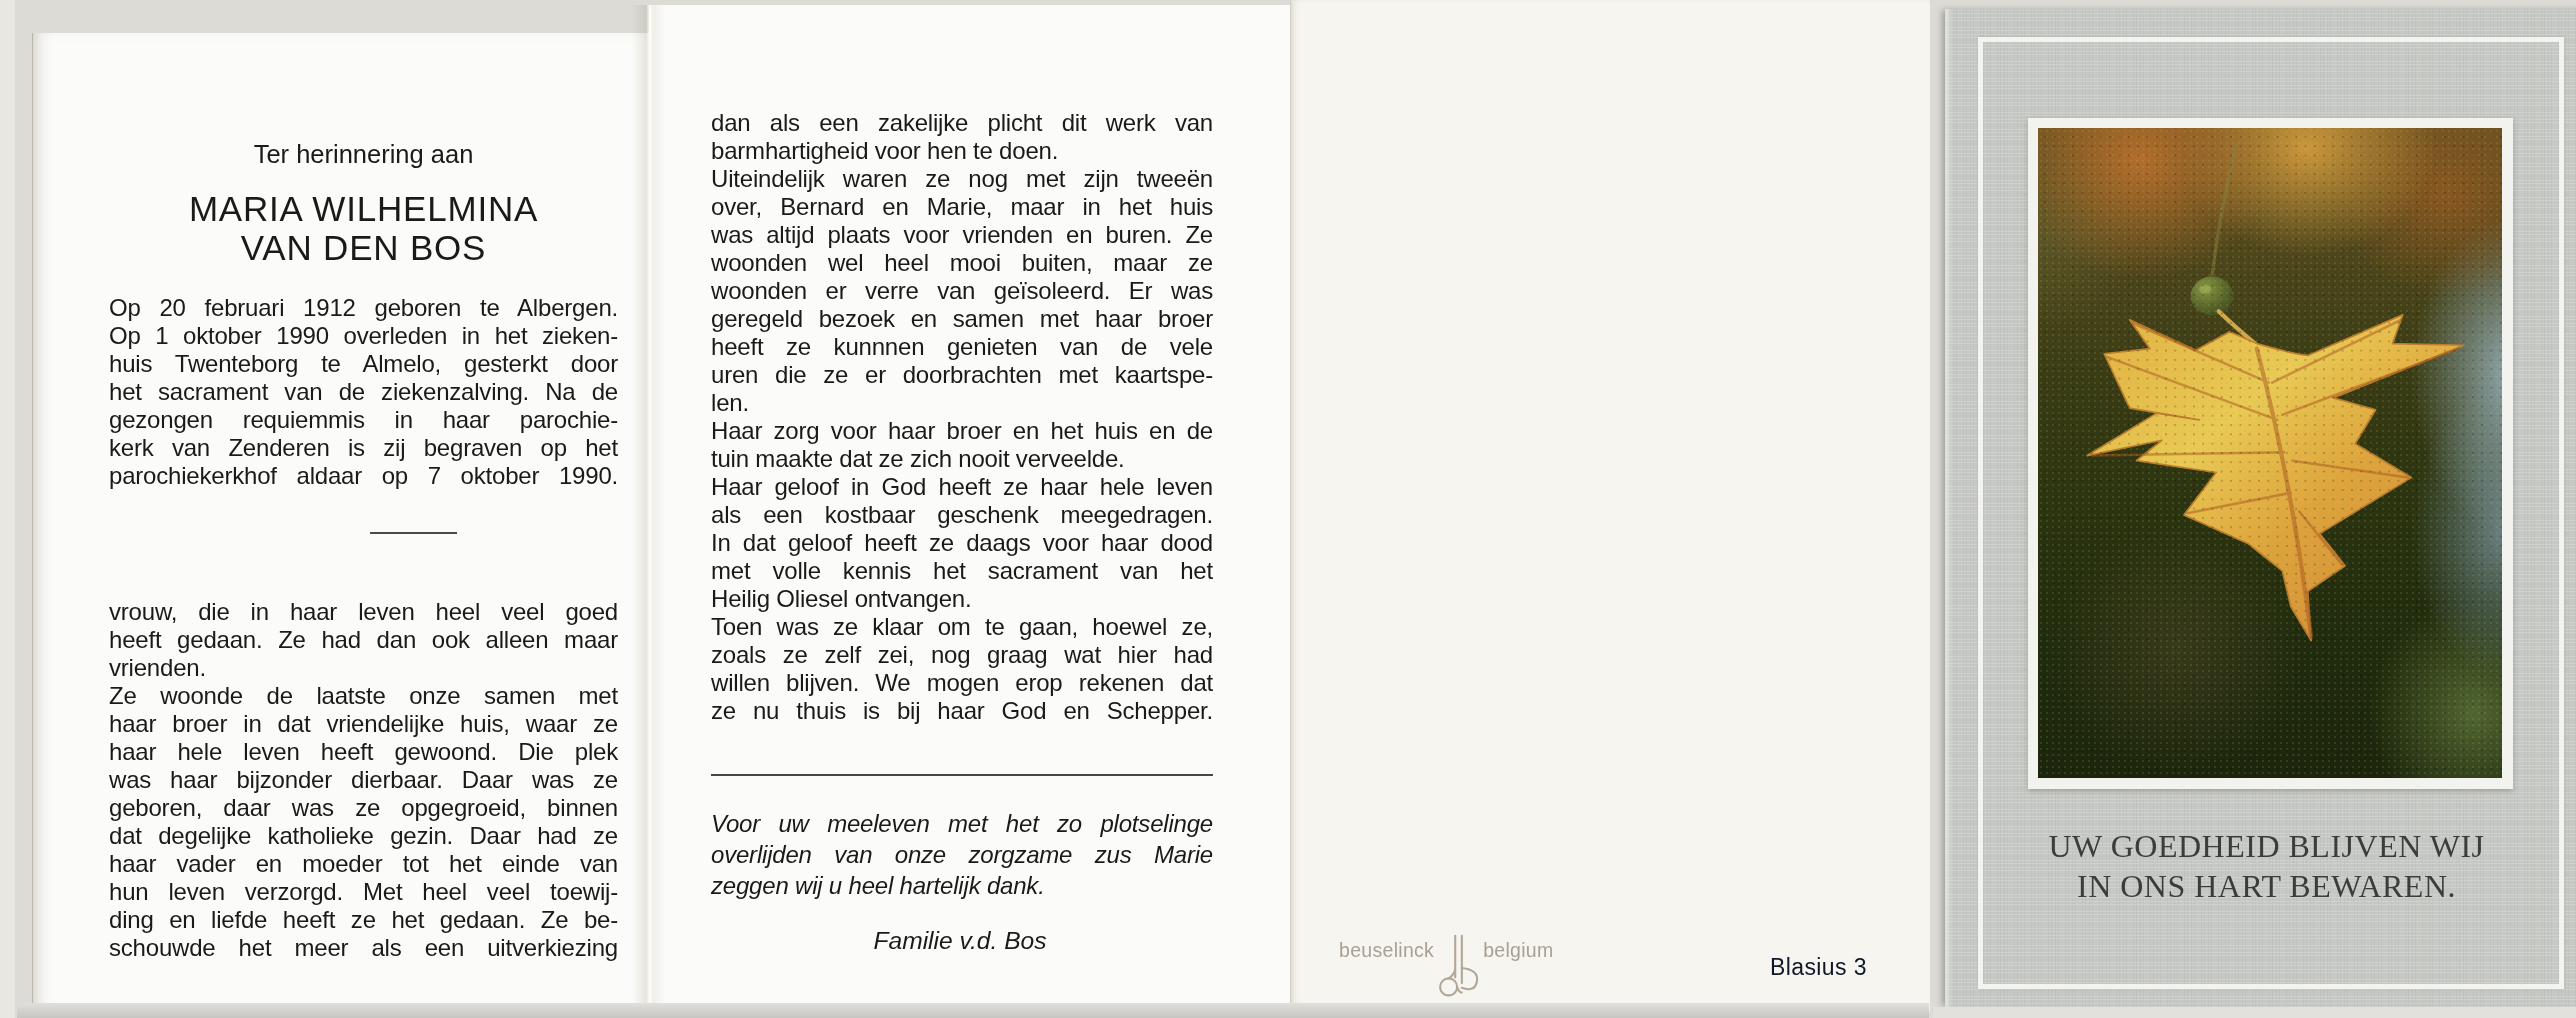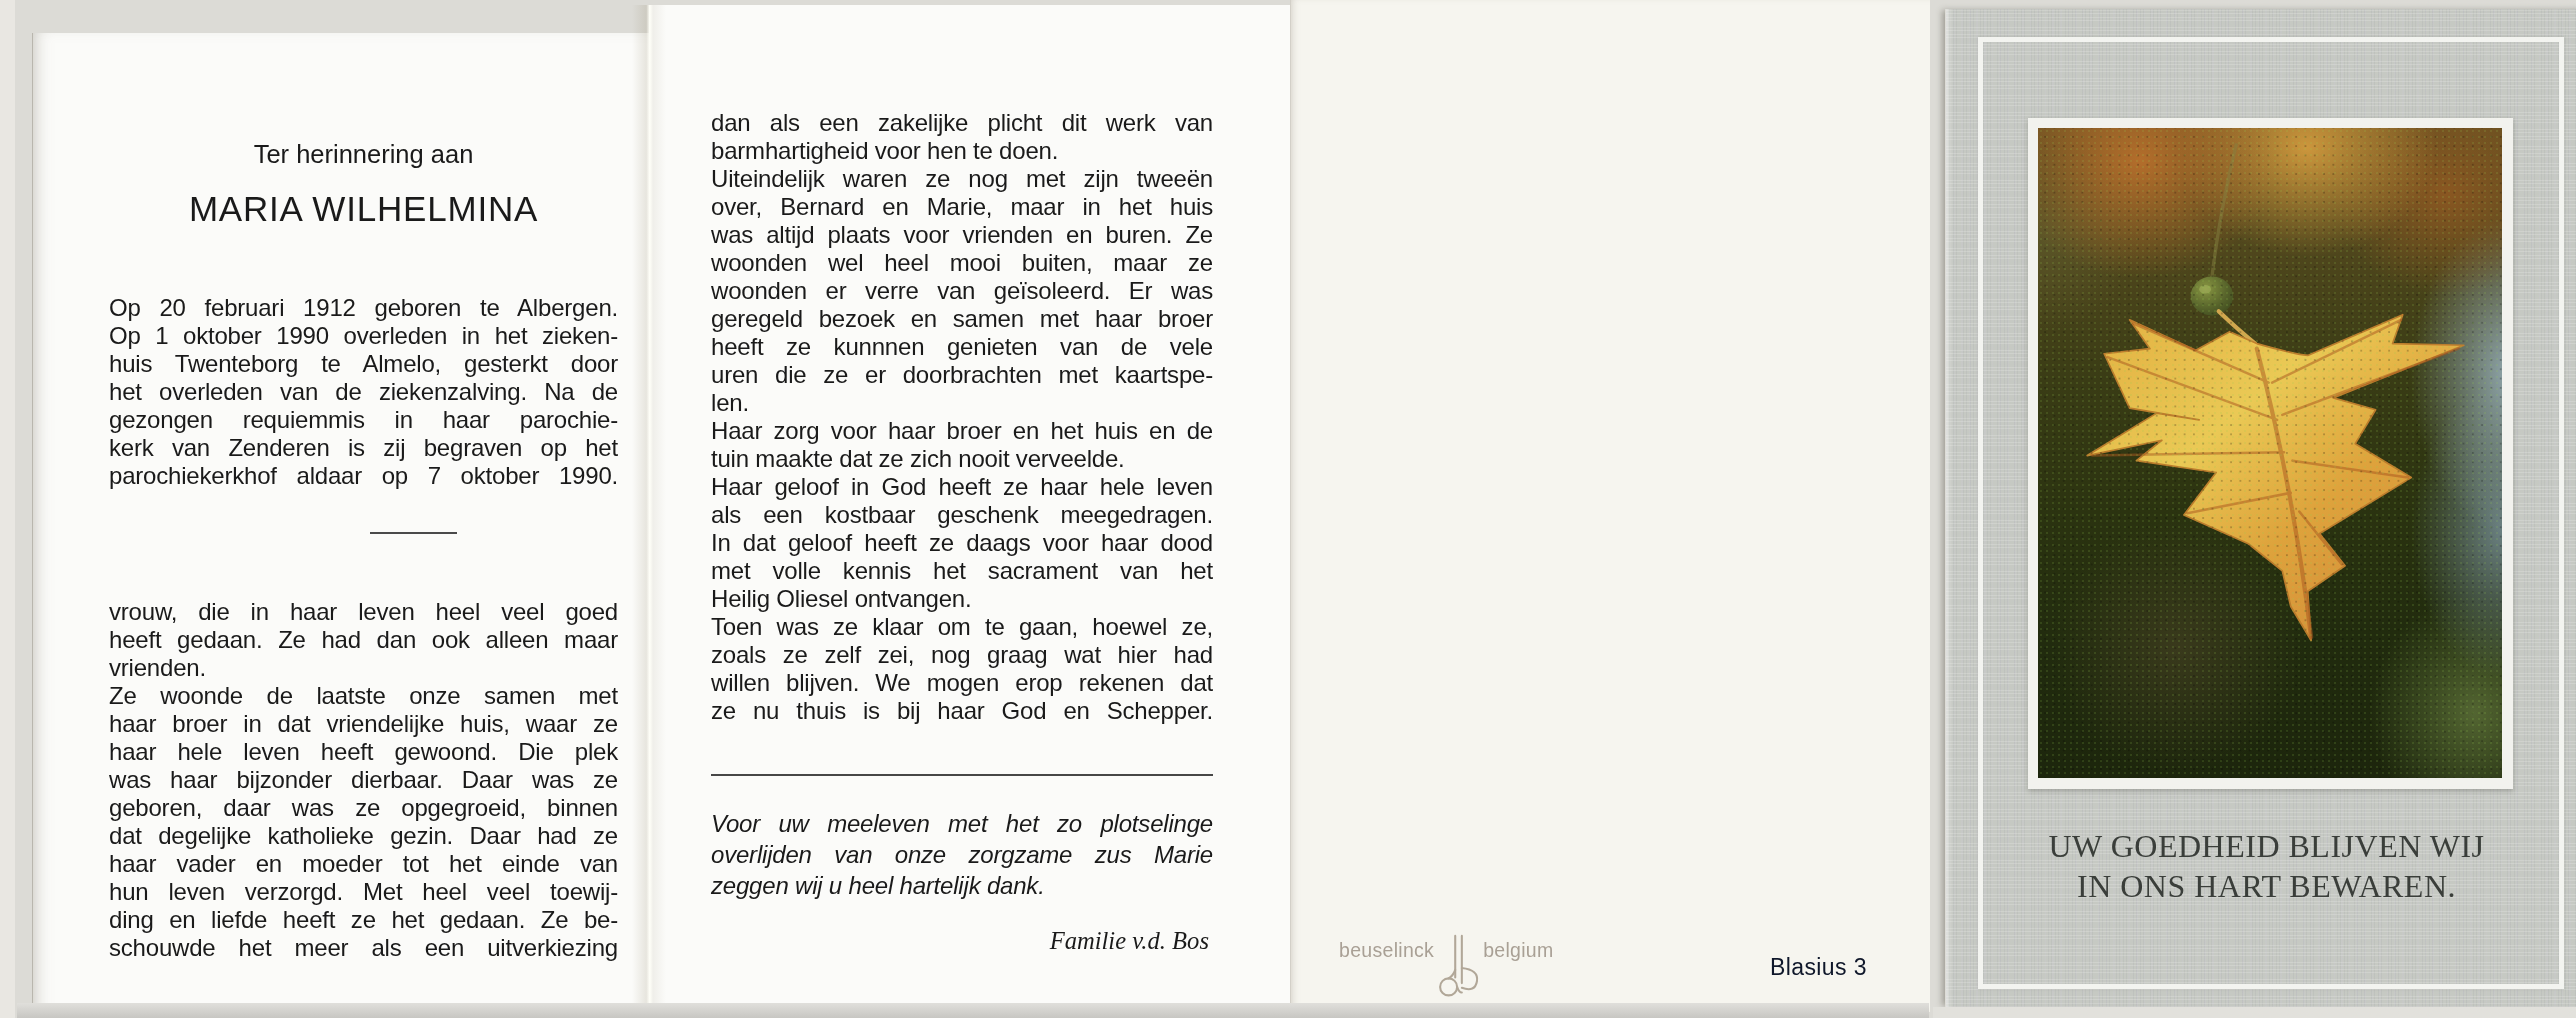--- a/index.html
+++ b/index.html
@@ -27,22 +27,22 @@
   .intro{position:absolute;left:0;top:107px;width:100%;text-align:center;font-size:25.5px;}
   .name-block{position:absolute;left:0;top:156px;width:100%;text-align:center;
               font-size:35px;line-height:39px;letter-spacing:0.8px;}
   #para1{position:absolute;left:0;top:261px;width:100%;}
   .divider-short{position:absolute;left:261px;top:499px;width:87px;height:1.7px;background:#4a4a4a;}
   #para2{position:absolute;left:0;top:565px;width:100%;}
   #mbody{position:absolute;left:0;top:109px;width:100%;}
   .divider-long{position:absolute;left:0;top:774px;width:502px;height:1.7px;background:#474747;}
   #thanks{position:absolute;left:0;top:808px;width:100%;font-style:italic;}
   #thanks .bodyline{height:31px;line-height:31px;}
-  #signature{position:absolute;left:0;top:927px;width:498px;text-align:right;
-             font-style:italic;font-size:24.6px;font-family:Liberation Serif, serif;}
+  #signature{position:absolute;left:0;top:927px;width:498px;text-align:center;
+             font-style:italic;font-size:24.6px;}
 
   
   #printer-mark{position:absolute;left:1339px;top:934px;display:flex;align-items:flex-start;
                 color:#a9a095;font-size:19.5px;letter-spacing:0.3px;}
   #printer-mark .word{padding-top:5.1px;line-height:22px;}
   #printer-mark svg{margin:0 2.5px;}
   #series-label{position:absolute;left:1770px;top:954px;font-size:23px;color:#0f172a;letter-spacing:0.4px;}
 
   
   #cover{position:absolute;left:1933px;top:8.5px;width:643px;height:998px;
@@ -83,26 +83,27 @@
 
 <div id="stage">
 
   <div class="edge-strip"></div>
 
   <div class="page" id="page-left">
     <div class="col" id="col-left">
       <div class="intro">Ter herinnering aan</div>
       <div class="name-block">
         <div>MARIA WILHELMINA</div>
+        <div>VAN DEN BOS</div>
       </div>
       <div id="para1">
         <div class="bodyline jl">Op 20 februari 1912 geboren te Albergen.</div>
         <div class="bodyline jl">Op 1 oktober 1990 overleden in het zieken-</div>
         <div class="bodyline jl">huis Twenteborg te Almelo, gesterkt door</div>
-        <div class="bodyline jl">het overleden van de ziekenzalving. Na de</div>
+        <div class="bodyline jl">het sacrament van de ziekenzalving. Na de</div>
         <div class="bodyline jl">gezongen requiemmis in haar parochie-</div>
         <div class="bodyline jl">kerk van Zenderen is zij begraven op het</div>
         <div class="bodyline jl">parochiekerkhof aldaar op 7 oktober 1990.</div>
       </div>
       <div class="divider-short"></div>
       <div id="para2">
         <div class="bodyline jl">vrouw, die in haar leven heel veel goed</div>
         <div class="bodyline jl">heeft gedaan. Ze had dan ook alleen maar</div>
         <div class="bodyline">vrienden.</div>
         <div class="bodyline jl">Ze woonde de laatste onze samen met</div>

